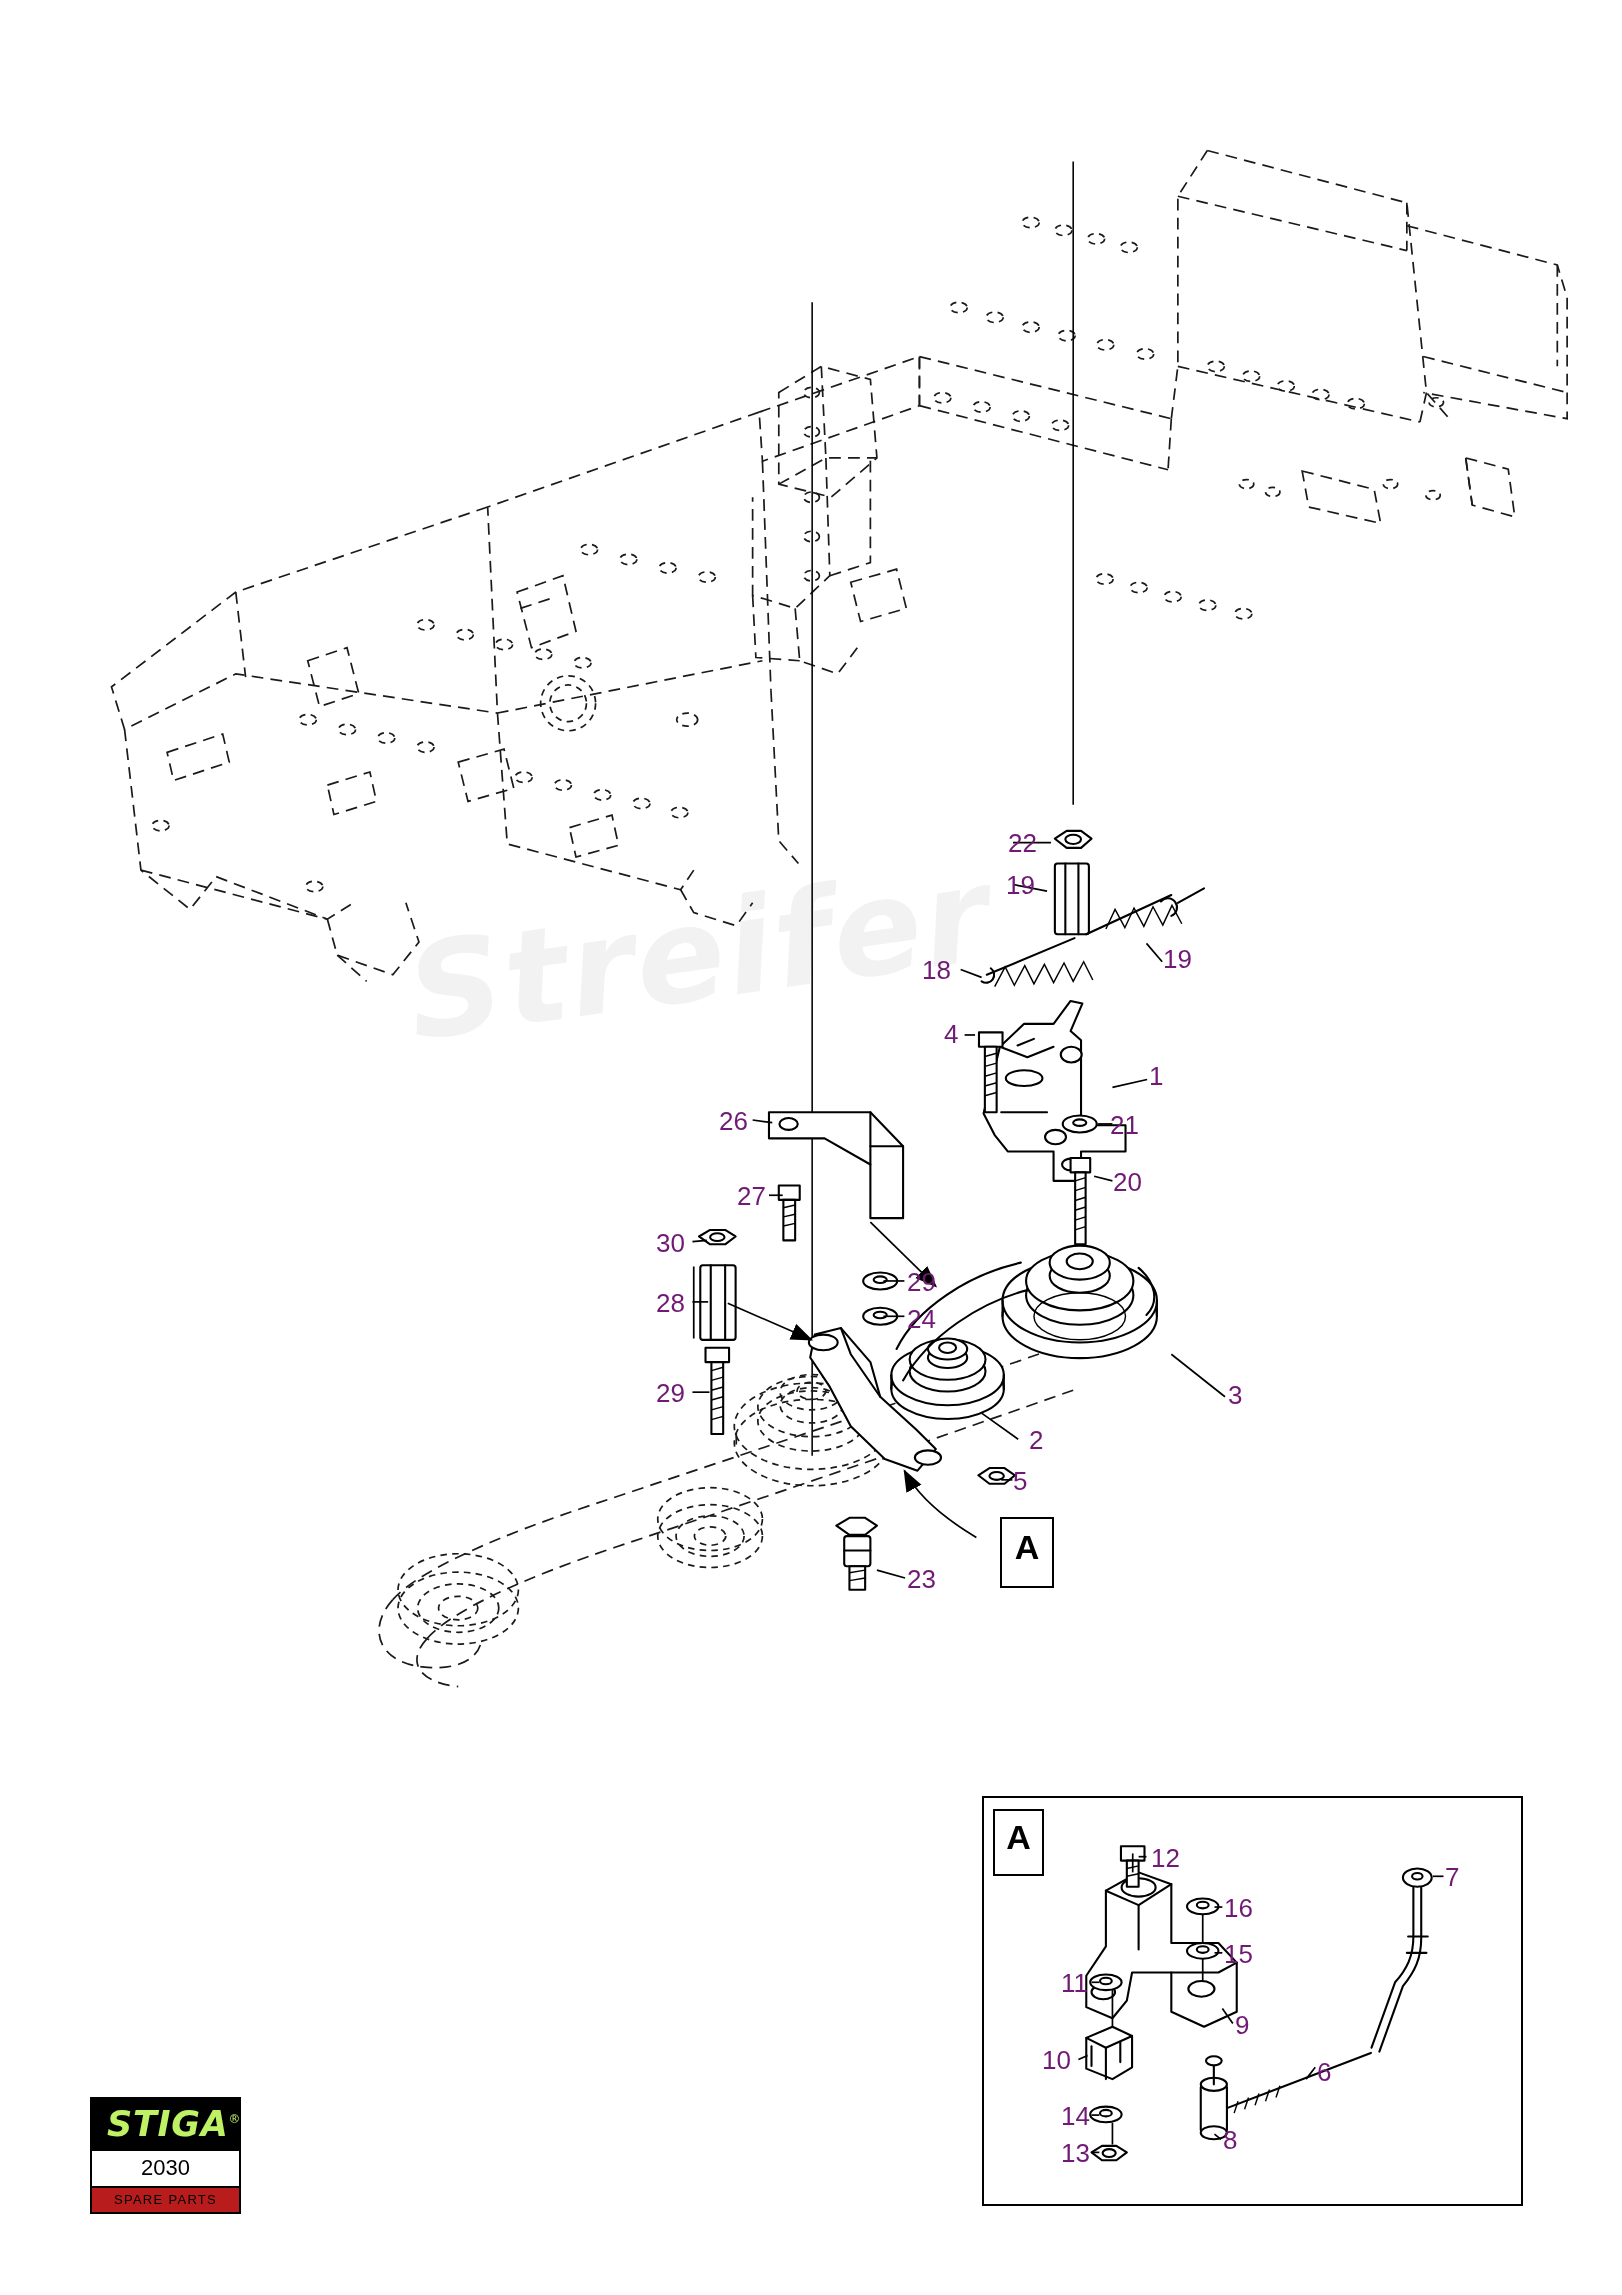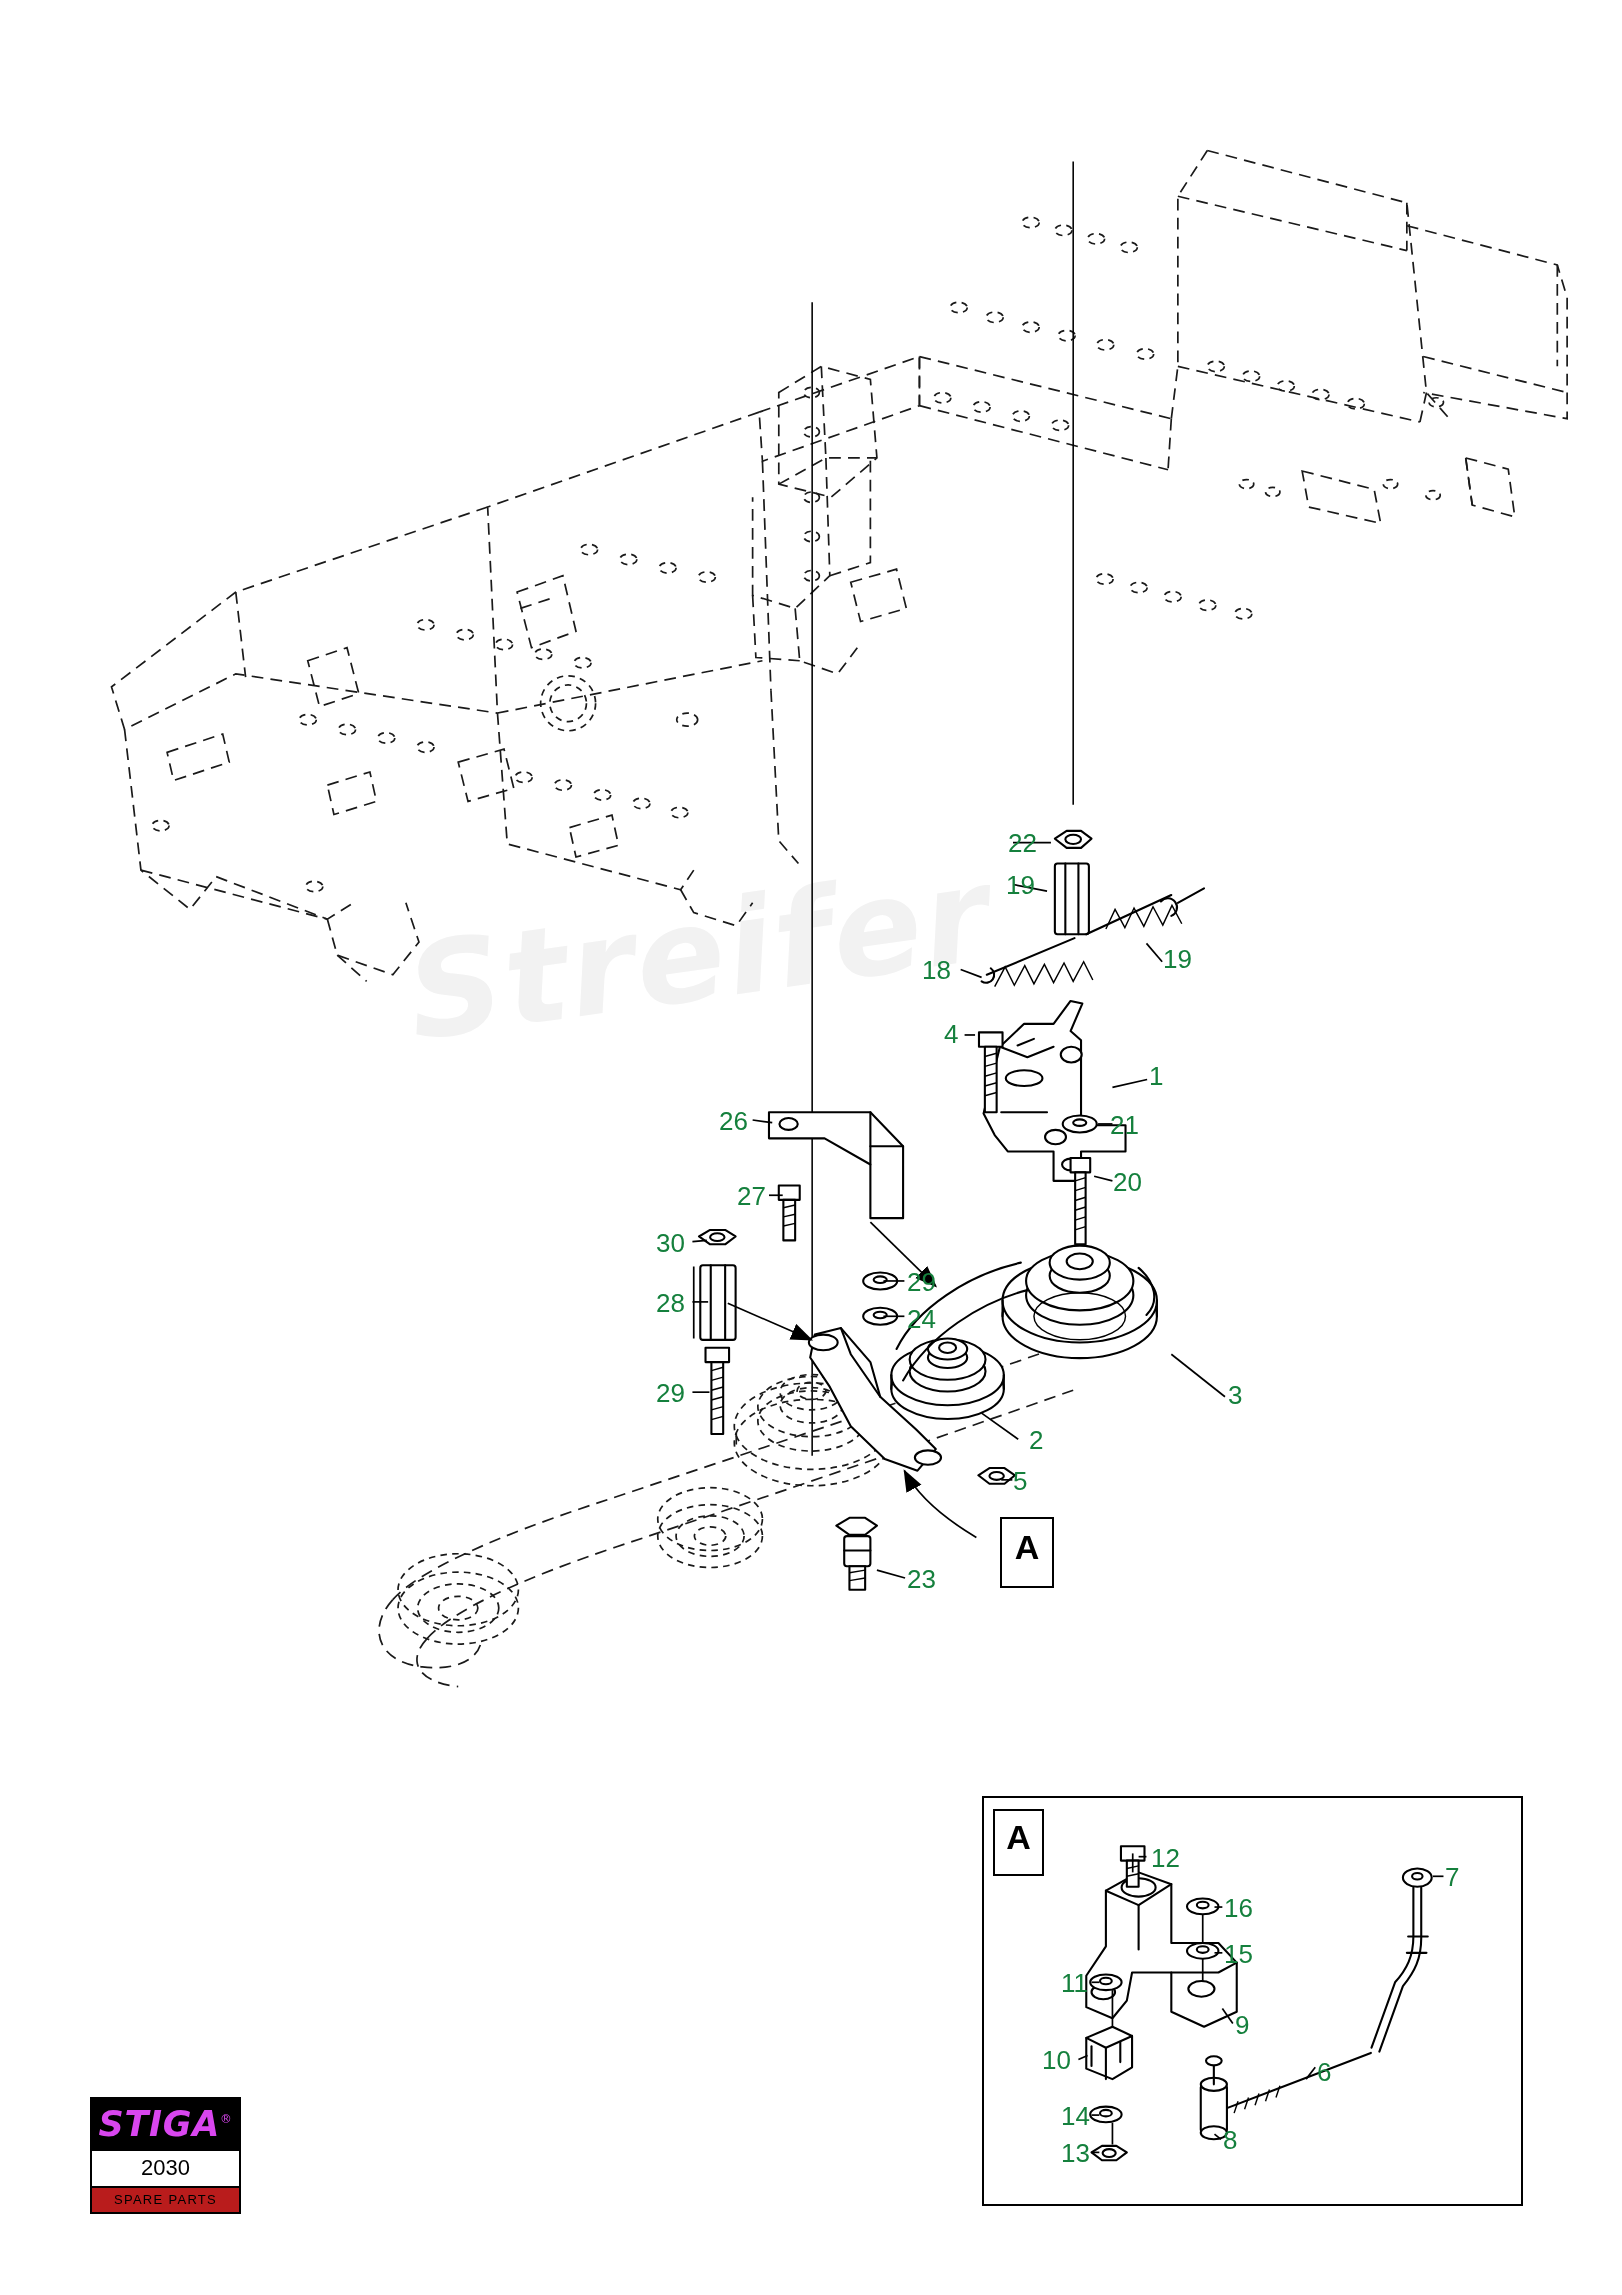--- a/index.html
+++ b/index.html
@@ -23,21 +23,21 @@
     position: absolute;
     left: 0;
     top: 0;
     width: 1623px;
     height: 2295px;
   }
   .callout {
     position: absolute;
     font-family: "Liberation Sans", sans-serif;
     font-size: 26px;
-    color: #15803d;
+    color: #701a75;
     line-height: 1;
     white-space: nowrap;
   }
   .detail-tag {
     position: absolute;
     border: 2.6px solid #000;
     background: #fff;
     font-family: "Liberation Sans", sans-serif;
     font-weight: bold;
     font-size: 34px;
@@ -47,27 +47,27 @@
   }
   
   #logo-block {
     position: absolute;
     left: 90px;
     top: 2097px;
     width: 151px;
   }
   #logo-top {
     background: #000;
-    color: #d946ef;
+    color: #bef264;
     font-family: "DejaVu Sans", sans-serif;
     font-weight: bold;
     font-style: italic;
     font-size: 35px;
     letter-spacing: 0.7px;
-    text-align: center;
+    text-align: right;
     padding: 6.5px 0 7.9px 0;
     position: relative;
   }
   #logo-top .reg {
     font-size: 11.8px;
     vertical-align: super;
     font-style: normal;
     font-weight: normal;
   }
   #logo-num {

